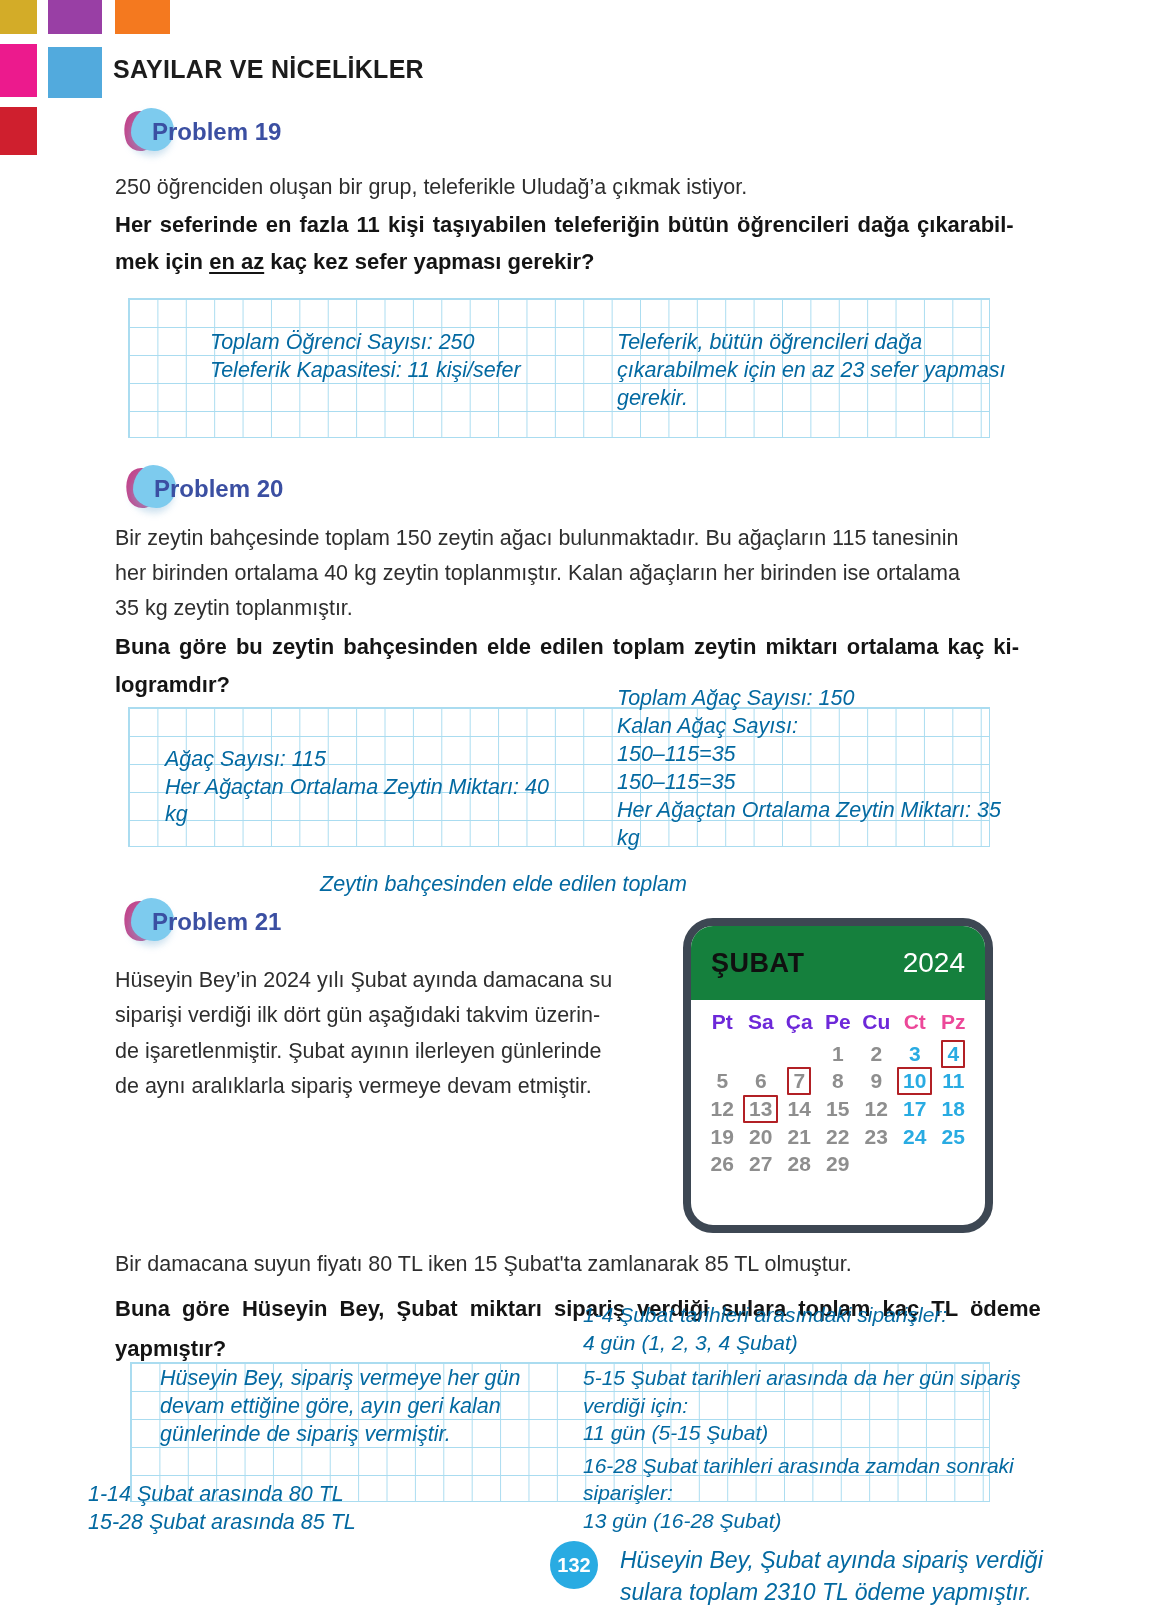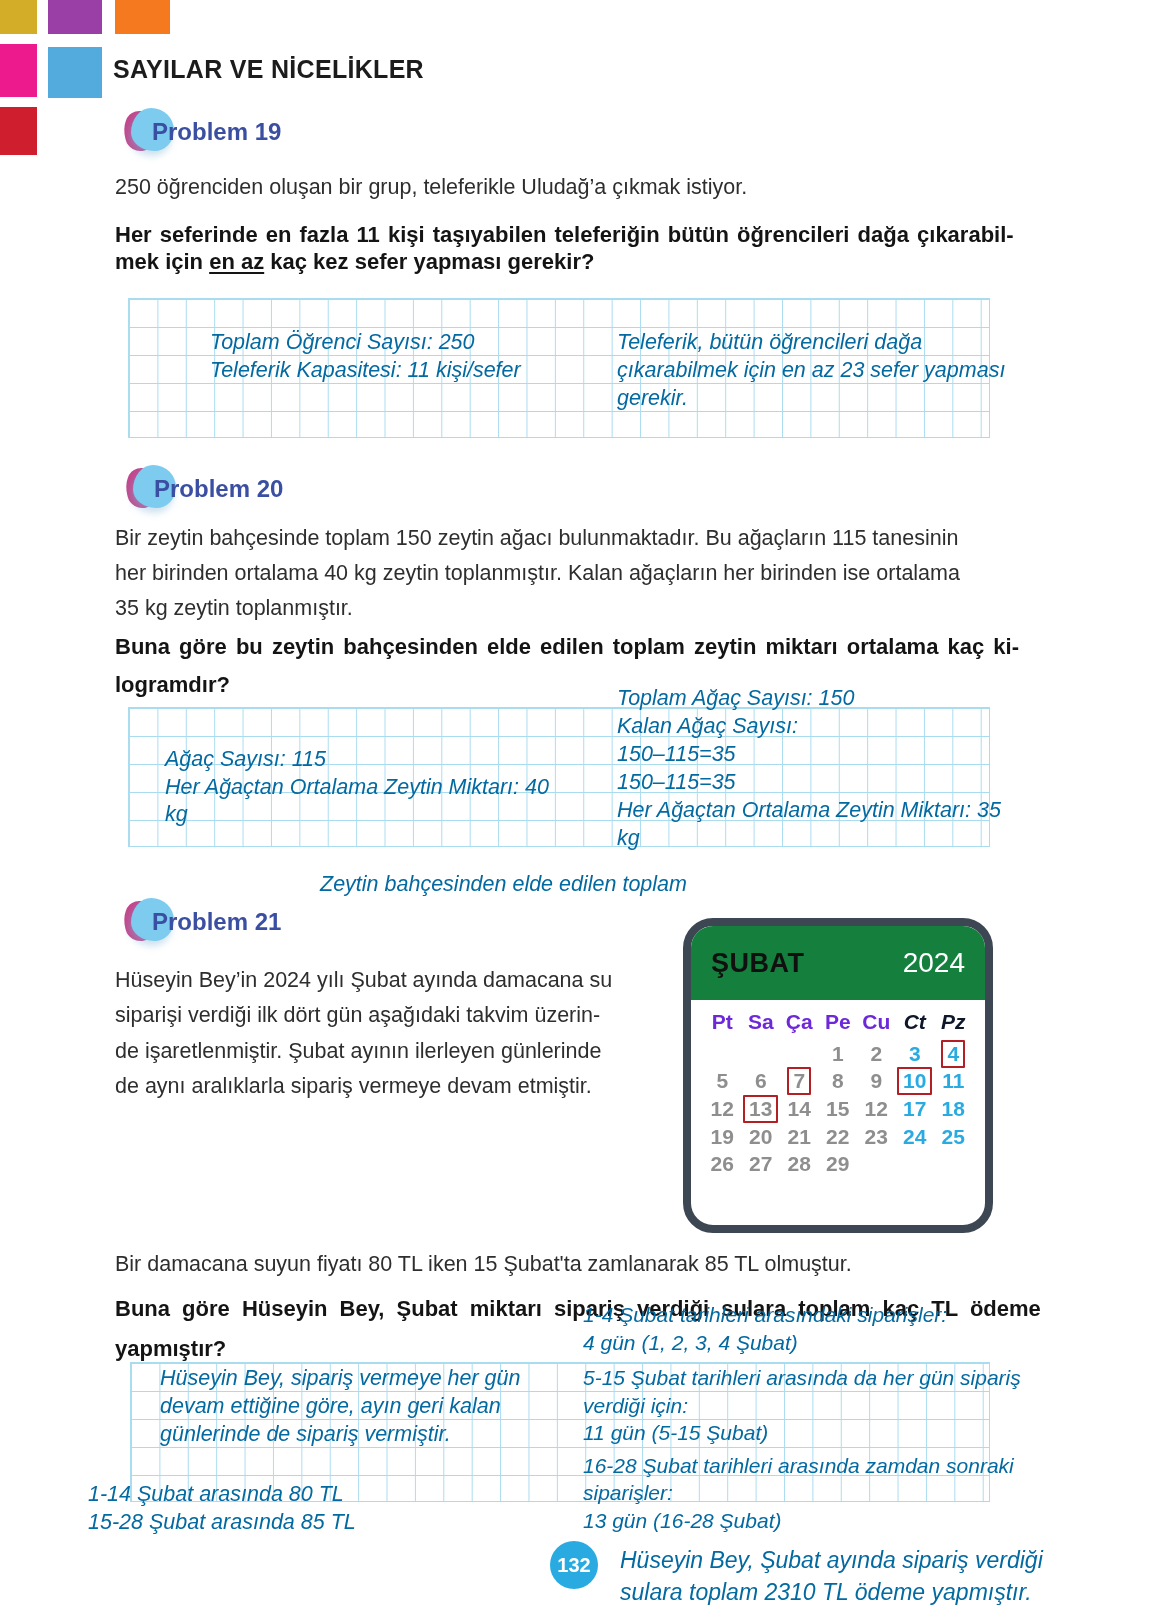--- a/index.html
+++ b/index.html
@@ -33,21 +33,21 @@
      border:8px solid #3d4753;border-radius:30px;box-sizing:border-box;overflow:hidden;}
   .cal-header{position:absolute;left:0;top:0;width:100%;height:74px;background:#15803d;
      display:flex;align-items:center;justify-content:space-between;box-sizing:border-box;
      padding:0 20px;}
   .cal-month{font-size:27px;font-weight:800;color:#101010;letter-spacing:.5px;}
   .cal-year{font-size:28px;color:#ffffff;}
   .cal-days,.cal-dates{position:absolute;left:12px;display:grid;grid-template-columns:repeat(7,38.5px);}
   .cal-days{top:84px;}
   .cal-dates{top:114px;grid-auto-rows:27.6px;}
   .cal-dh{text-align:center;font-weight:bold;font-size:21px;color:#6d28d9;}
-  .cal-dh.wknd{color:#0f172a;font-style:italic;}
+  .cal-dh.wknd{color:#ec4899;}
   .cal-cell{display:flex;align-items:center;justify-content:center;font-size:21px;font-weight:600;color:#8e8e8e;}
   .cal-cell span{display:inline-block;text-align:center;}
   .cal-cell .wknd{color:#29abe2;}
   .cal-cell .boxed{border:2.5px solid #b22025;padding:0 4px;border-radius:1px;}
   
   .page-badge{position:absolute;left:550px;top:1541px;width:48px;height:48px;border-radius:50%;
      background:#29abe2;color:#fff;font-size:20px;font-weight:bold;display:flex;align-items:center;
      justify-content:center;}
 </style>
 </head>
@@ -64,21 +64,21 @@
 
   <div class="abs page-title" style="left:113px;top:55px;">SAYILAR VE NİCELİKLER</div>
 
   <div class="badge" style="left:128px;top:108px;">
     <span class="blob"></span>
     <span class="lbl">Problem 19</span>
   </div>
 
   <div class="abs body-text" style="left:115px;top:175px;">250 öğrenciden oluşan bir grup, teleferikle Uludağ’a çıkmak istiyor.</div>
 
-  <div class="abs bold-text" style="left:115px;top:212px;word-spacing:2px;margin-top:10px;">Her seferinde en fazla 11 kişi taşıyabilen teleferiğin bütün öğrencileri dağa çıkarabil-</div>
+  <div class="abs bold-text" style="left:115px;top:212px;word-spacing:2px;">Her seferinde en fazla 11 kişi taşıyabilen teleferiğin bütün öğrencileri dağa çıkarabil-</div>
   <div class="abs bold-text" style="left:115px;top:249px;">
     <span>mek için </span><span class="u">en az</span><span> kaç kez sefer yapması gerekir?</span>
   </div>
 
   <div class="ggrid" style="left:128px;top:298px;width:862px;height:140px;"></div>
 
   <div class="abs red-text lines" style="left:210px;top:328px;line-height:28px;">
     <div>Toplam Öğrenci Sayısı: 250</div>
     <div>Teleferik Kapasitesi: 11 kişi/sefer</div>
   </div>

